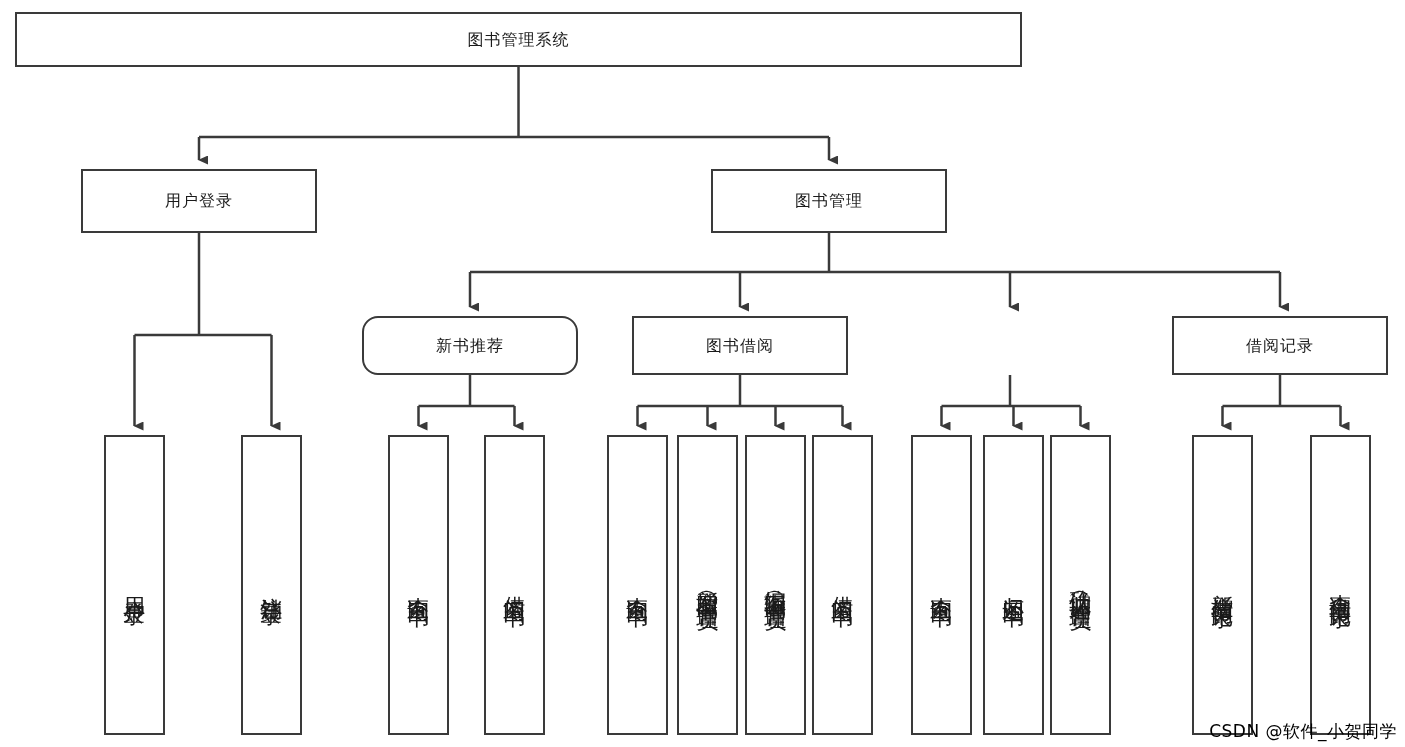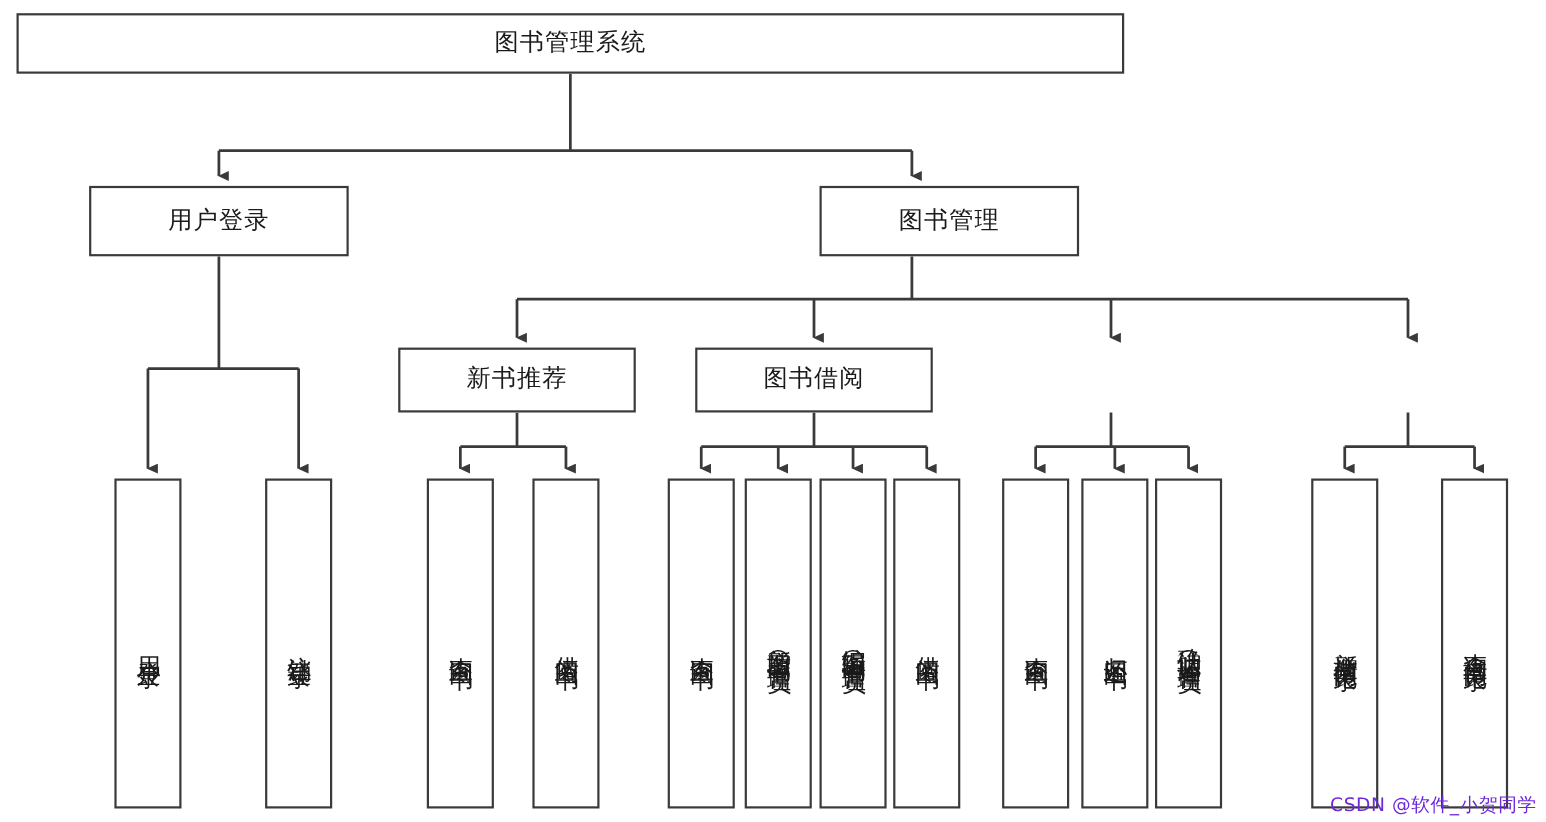--- a/index.html
+++ b/index.html
@@ -30,21 +30,21 @@
     position: absolute;
     box-sizing: border-box;
     border: 2px solid #3a3a3a;
     background: #ffffff;
     display: flex;
     align-items: center;
     justify-content: center;
     color: #1a1a1a;
   }
   .node.horiz {
-    font-size: 22px;
+    font-size: 16px;
     letter-spacing: 1px;
     line-height: 1.2;
   }
   .node.vert {
     writing-mode: vertical-rl;
     text-orientation: upright;
     font-size: 22px;
     letter-spacing: 3px;
     line-height: 1.25;
     padding: 4px 0;
@@ -56,21 +56,21 @@
   .node.vert .lbl {
     writing-mode: vertical-rl;
     text-orientation: upright;
     white-space: nowrap;
   }
   #watermark {
     position: absolute;
     right: 8px;
     bottom: 4px;
     font-size: 17px;
-    color: #6d28d9;
+    color: #000000;
     letter-spacing: 0.5px;
     white-space: nowrap;
     pointer-events: none;
   }
 </style>
 </head>
 <body>
 
 <div id="diagram-root">
 
@@ -124,29 +124,32 @@
     </g>
   </svg>
 
   <div class="node horiz" id="node-root" style="left: 15px; top: 12px; width: 1007px; height: 55px;">
     <span class="lbl">图书管理系统</span>
   </div>
 
   <div class="node horiz" id="node-l2-0" style="left: 81px; top: 169px; width: 236px; height: 64px;">
     <span class="lbl">用户登录</span>
   </div>
-  <div class="node horiz" id="node-l2-1" style="left: 745px; top: 169px; width: 236px; height: 64px;">
+  <div class="node horiz" id="node-l2-1" style="left: 711px; top: 169px; width: 236px; height: 64px;">
     <span class="lbl">图书管理</span>
   </div>
 
-  <div class="node horiz" id="node-l3-0" style="left: 362px; top: 316px; width: 216px; height: 59px;">
+  <div class="node horiz" id="node-l3-0" style="left: 362px; top: 316px; width: 216px; height: 59px; border-radius: 16px;">
     <span class="lbl">新书推荐</span>
   </div>
   <div class="node horiz" id="node-l3-1" style="left: 632px; top: 316px; width: 216px; height: 59px; justify-content: center;">
     <span class="lbl">图书借阅</span>
+  </div>
+  <div class="node horiz" id="node-l3-3" style="left: 1172px; top: 316px; width: 216px; height: 59px;">
+    <span class="lbl">借阅记录</span>
   </div>
 
   <div class="node vert" id="node-leaf-0" style="left: 104px; top: 435px; width: 61px; height: 300px;">
     <span class="lbl">用户登录</span>
   </div>
   <div class="node vert" id="node-leaf-1" style="left: 241px; top: 435px; width: 61px; height: 300px;">
     <span class="lbl">注销登录</span>
   </div>
   <div class="node vert" id="node-leaf-2" style="left: 388px; top: 435px; width: 61px; height: 300px;">
     <span class="lbl">查询图书</span>

